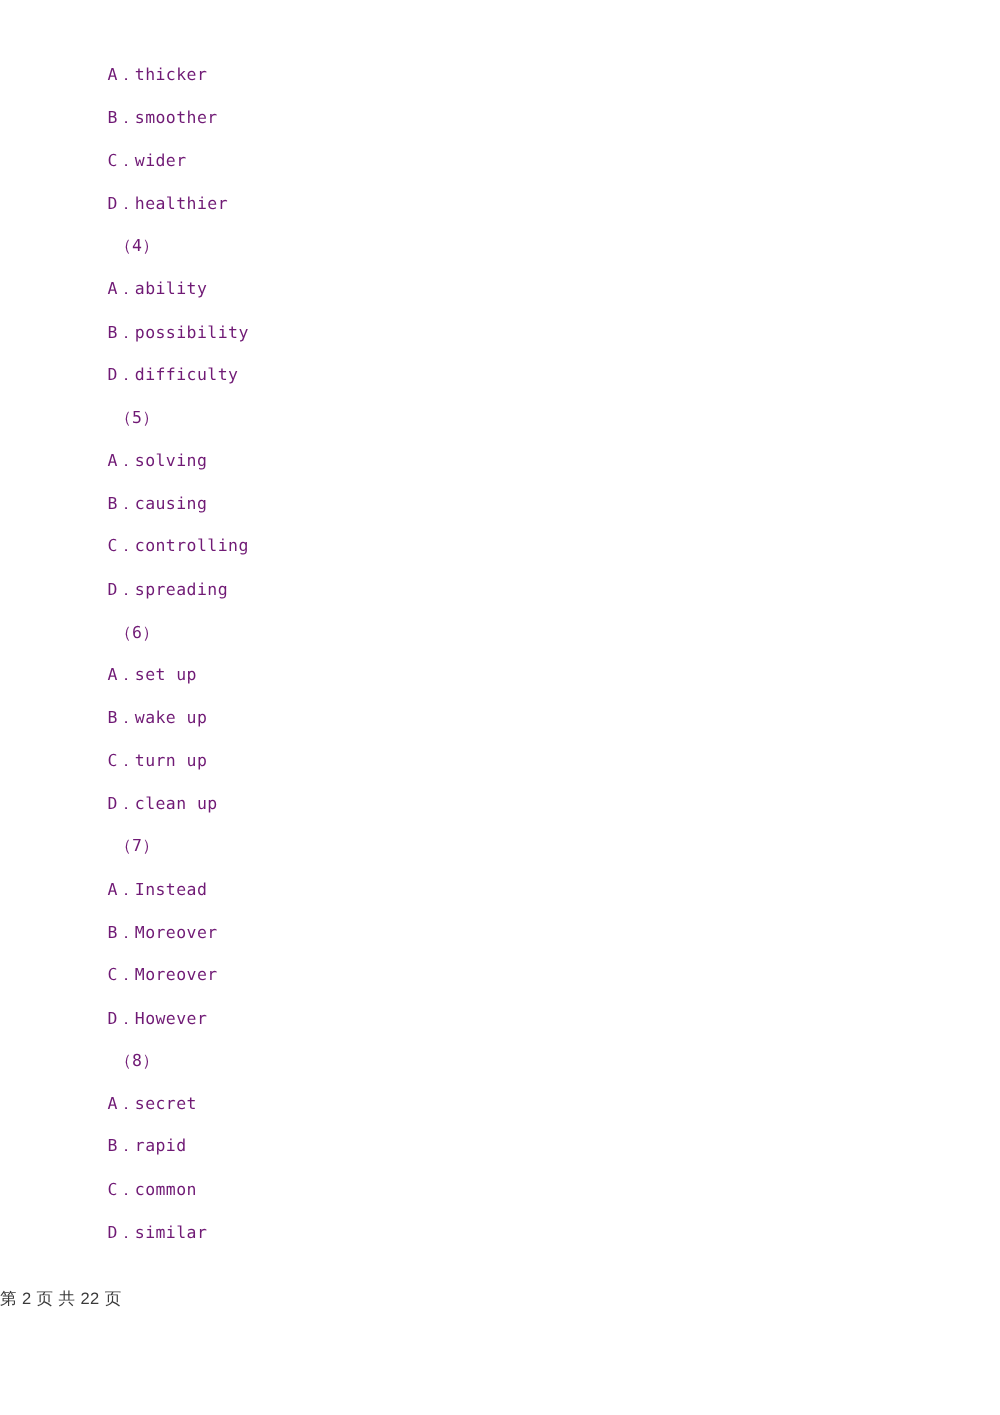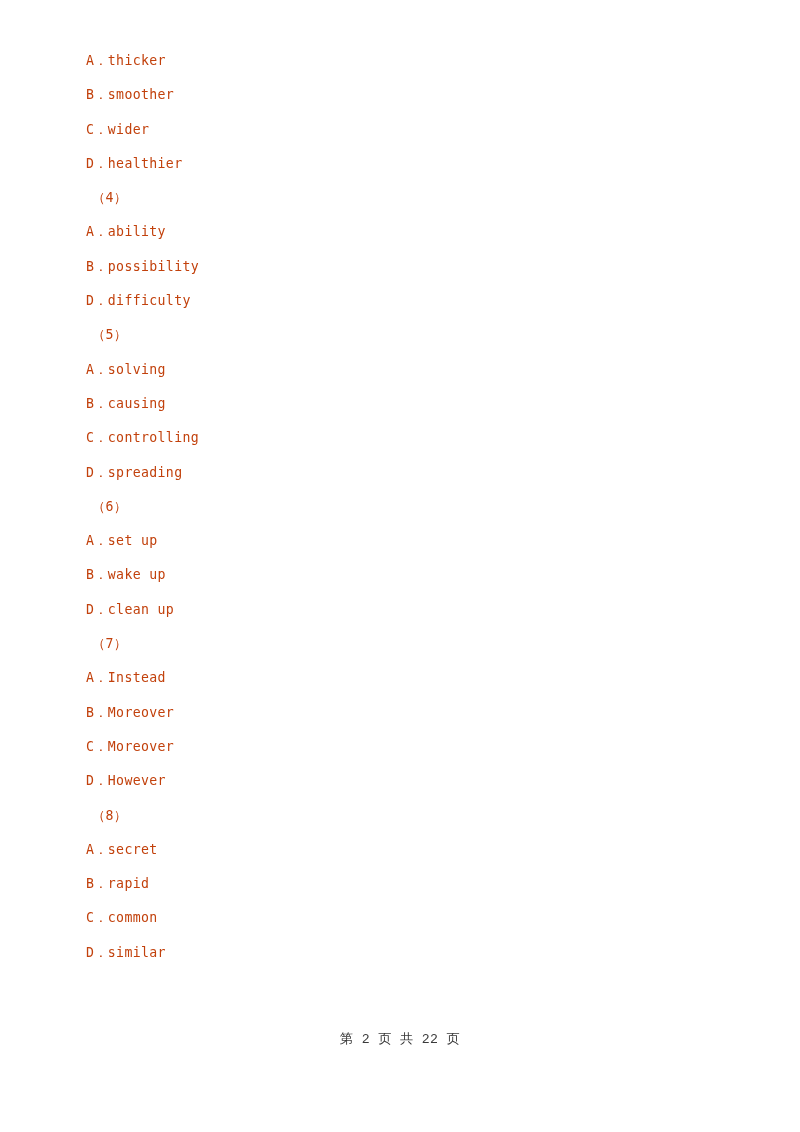--- a/index.html
+++ b/index.html
@@ -28,42 +28,42 @@
     position: absolute;
     left: 0;
     top: 44px;
     width: 800px;
   }
 
   .line {
     height: 34.3px;
     line-height: 34.3px;
     white-space: pre;
-    color: #c2410c;
+    color: #701a75;
     font-family: "DejaVu Sans Mono", "Liberation Mono", monospace;
     font-size: 13.2px;
     letter-spacing: 0.35px;
   }
 
   .line.option {
     padding-left: 86px;
   }
 
   .line.qnum {
     padding-left: 92px;
   }
 
   #footer {
     position: absolute;
     left: 0;
     top: 1030px;
     width: 800px;
-    text-align: center;
+    text-align: left;
     color: #3a3a3a;
-    font-family: Liberation Mono, monospace;
+    font-family: Liberation Sans, sans-serif;
     font-size: 13.2px;
     letter-spacing: 0.35px;
     white-space: pre;
   }
 </style>
 </head>
 <body>
 
 <div id="page">
 
@@ -77,20 +77,21 @@
       <div class="line option">B．possibility</div>
       <div class="line option">D．difficulty</div>
       <div class="line qnum">（5）</div>
       <div class="line option">A．solving</div>
       <div class="line option">B．causing</div>
       <div class="line option">C．controlling</div>
       <div class="line option">D．spreading</div>
       <div class="line qnum">（6）</div>
       <div class="line option">A．set up</div>
       <div class="line option">B．wake up</div>
+      <div class="line option">C．turn up</div>
       <div class="line option">D．clean up</div>
       <div class="line qnum">（7）</div>
       <div class="line option">A．Instead</div>
       <div class="line option">B．Moreover</div>
       <div class="line option">C．Moreover</div>
       <div class="line option">D．However</div>
       <div class="line qnum">（8）</div>
       <div class="line option">A．secret</div>
       <div class="line option">B．rapid</div>
       <div class="line option">C．common</div>

